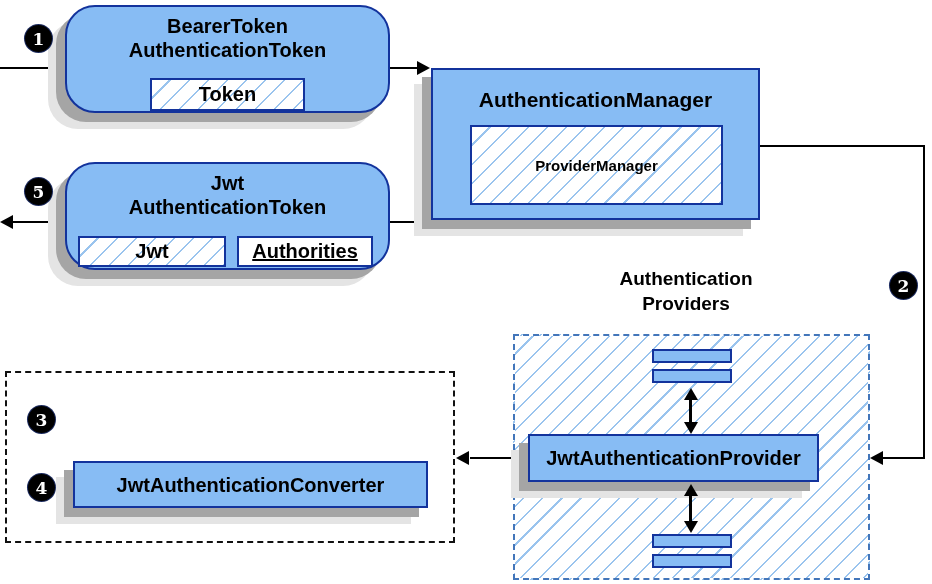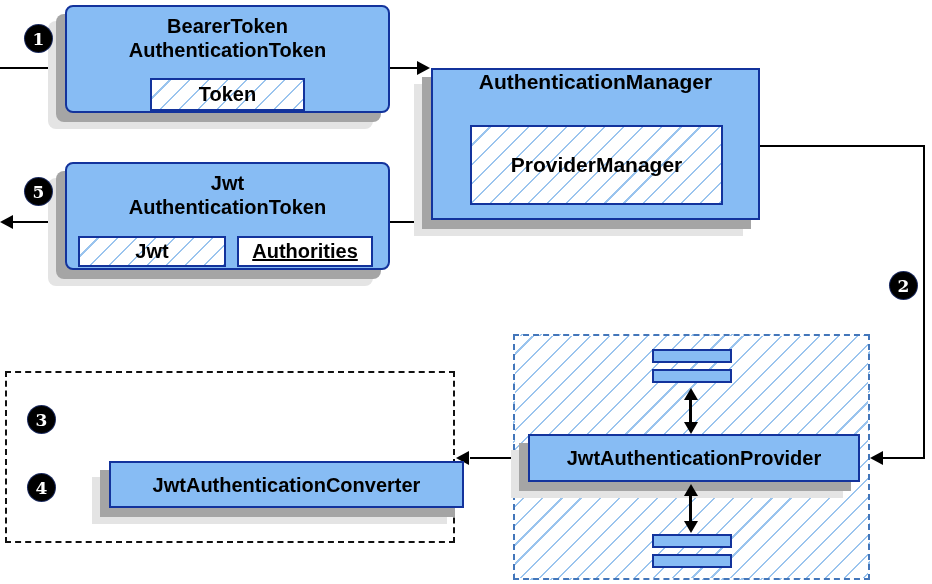--- a/index.html
+++ b/index.html
@@ -5,21 +5,21 @@
   html, body { margin:0; padding:0; background:#ffffff; }
   body { font-family:"Liberation Sans", sans-serif; }
   .canvas { position:relative; width:932px; height:584px; background:#ffffff; overflow:hidden; }
 
   
   .node {
     position:absolute; box-sizing:border-box;
     background:#87BCF4; border:2px solid #13339C; color:#000;
     box-shadow:-9px 9px 0 #A5A5A5, -17px 16px 0 #E4E4E4;
   }
-  .rounded { border-radius:8px; }
+  .rounded { border-radius:30px; }
   .flexc { display:flex; align-items:center; justify-content:center; }
   .title { text-align:center; font-weight:bold; font-size:20px; line-height:24px; color:#000; }
   .title.sm { font-size:19px; line-height:25px; }
 
   
   .chip {
     position:absolute; box-sizing:border-box;
     border:2px solid #13339C; font-weight:bold; font-size:20px; color:#000;
     display:flex; align-items:center; justify-content:center;
     background-color:#ffffff;
@@ -73,59 +73,63 @@
   <div class="line" style="left:760px;top:145px;width:165px;height:2px;"></div>
   <div class="line" style="left:923px;top:145px;width:2px;height:314px;"></div>
   <div class="line" style="left:883px;top:457px;width:42px;height:2px;"></div>
   <div class="ah left" style="left:870px;top:451px;"></div>
 
   <div class="line" style="left:470px;top:457px;width:58px;height:2px;"></div>
   <div class="ah left" style="left:456px;top:451px;"></div>
 
   <div class="group-blue" style="left:513px;top:334px;width:357px;height:246px;"></div>
 
+  <div class="title sm" style="position:absolute;left:586px;top:266px;width:200px;">
+    <div>Authentication</div>
+    <div>Providers</div>
+  </div>
 
   <div class="bar" style="left:652px;top:349px;"></div>
   <div class="bar" style="left:652px;top:369px;"></div>
 
   <div class="ah up" style="left:684px;top:388px;"></div>
   <div class="line" style="left:689px;top:398px;width:3px;height:26px;"></div>
   <div class="ah down" style="left:684px;top:422px;"></div>
 
-  <div class="node flexc" style="left:528px;top:434px;width:332px;height:48px;">
+  <div class="node flexc" style="left:528px;top:434px;width:291px;height:48px;">
     <span class="title">JwtAuthenticationProvider</span>
   </div>
 
   <div class="ah up" style="left:684px;top:484px;"></div>
   <div class="line" style="left:689px;top:494px;width:3px;height:28px;"></div>
   <div class="ah down" style="left:684px;top:521px;"></div>
 
   <div class="bar" style="left:652px;top:534px;"></div>
   <div class="bar" style="left:652px;top:554px;"></div>
 
   <div class="group-black" style="left:5px;top:371px;width:450px;height:172px;"></div>
 
 
-  <div class="node flexc" style="left:73px;top:461px;width:355px;height:47px;margin-left:36px;">
+  <div class="node flexc" style="left:73px;top:461px;width:355px;height:47px;">
     <span class="title">JwtAuthenticationConverter</span>
   </div>
 
   <div class="node rounded" style="left:65px;top:5px;width:325px;height:108px;">
     <div class="title" style="margin-top:7px;">
       <div>BearerToken</div>
       <div>AuthenticationToken</div>
     </div>
     <div class="chip" style="left:83px;top:71px;width:155px;height:33px;text-align:right;">
       <span>Token</span>
     </div>
   </div>
 
   <div class="node" style="left:431px;top:68px;width:329px;height:152px;">
-    <div class="title" style="font-size:21px;">AuthenticationManager</div>
-    <div class="chip" style="left:37px;top:55px;width:253px;height:80px;font-size:21px;justify-content:center;">
+    <div class="title" style="margin-top:18px;font-size:21px;">AuthenticationManager</div>
+    <div class="chip" style="left:37px;top:55px;width:253px;height:80px;font-size:15px;justify-content:center;">
       <span>ProviderManager</span>
     </div>
   </div>
 
   <div class="node rounded" style="left:65px;top:162px;width:325px;height:108px;">
     <div class="title" style="margin-top:7px;">
       <div>Jwt</div>
       <div>AuthenticationToken</div>
     </div>
     <div class="chip" style="left:11px;top:72px;width:148px;height:31px;">

